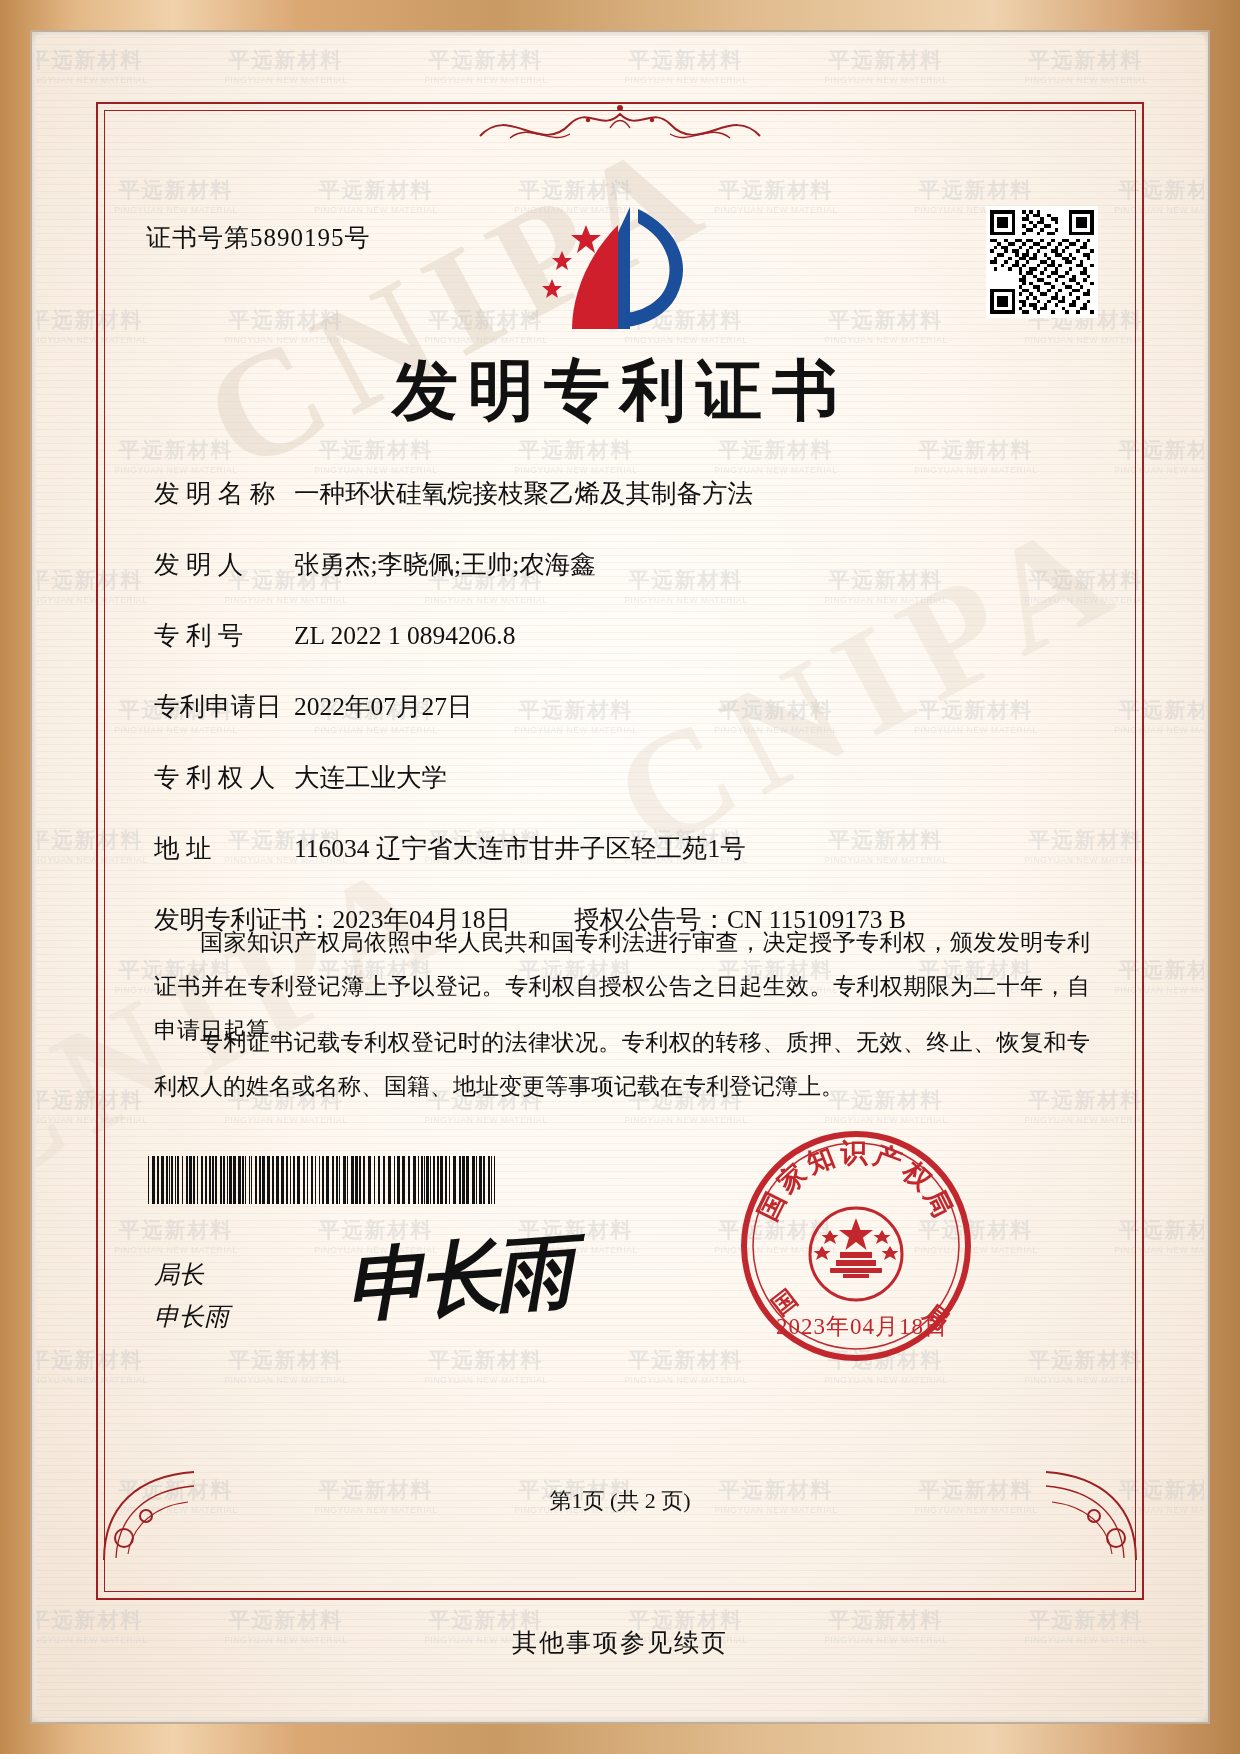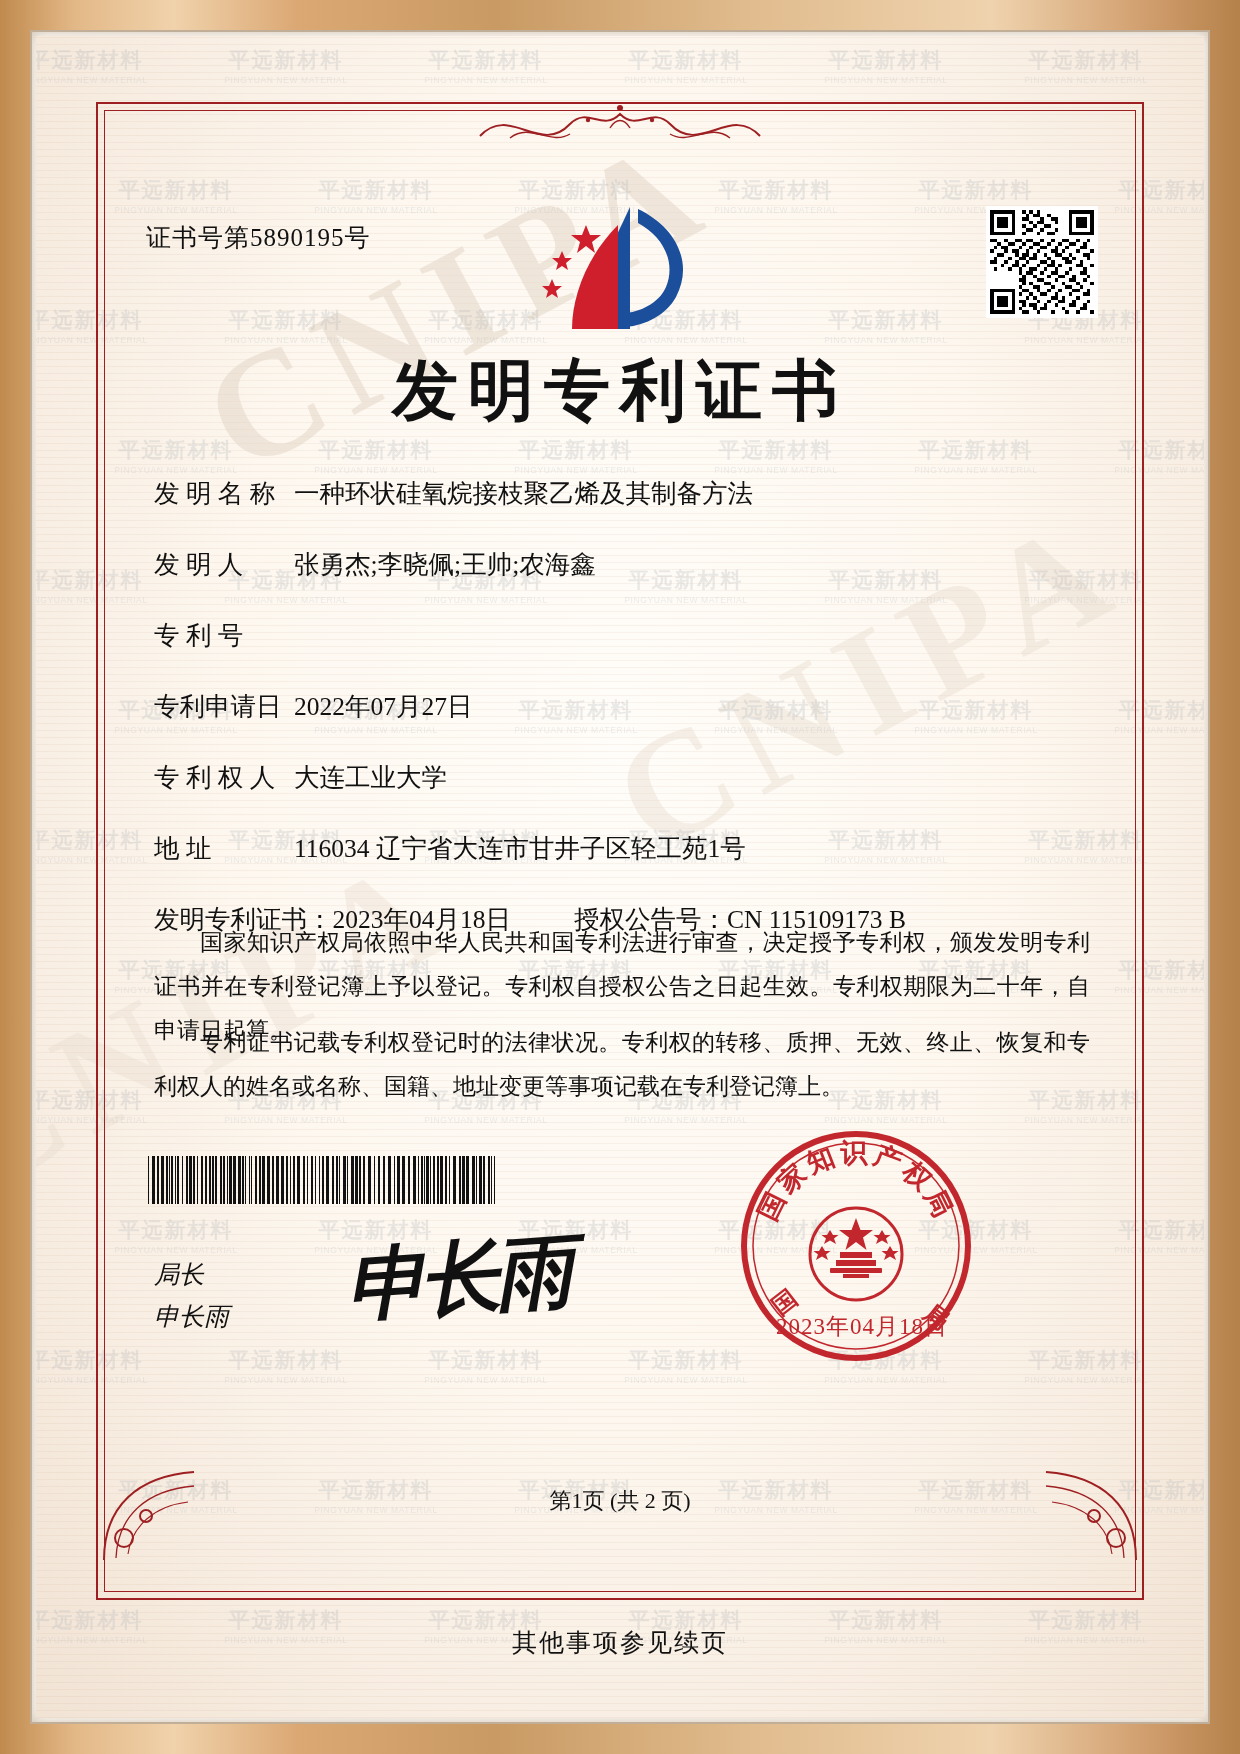--- a/index.html
+++ b/index.html
@@ -692,20 +692,21 @@
           <span class="fvalue">一种环状硅氧烷接枝聚乙烯及其制备方法</span>
         </div>
 
         <div class="field">
           <span class="flabel">发 明 人</span>
           <span class="fvalue">张勇杰;李晓佩;王帅;农海鑫</span>
         </div>
 
         <div class="field">
           <span class="flabel">专 利 号</span>
+          <span class="fvalue">ZL 2022 1 0894206.8</span>
         </div>
 
         <div class="field">
           <span class="flabel">专利申请日</span>
           <span class="fvalue">2022年07月27日</span>
         </div>
 
         <div class="field">
           <span class="flabel">专 利 权 人</span>
           <span class="fvalue">大连工业大学</span>

